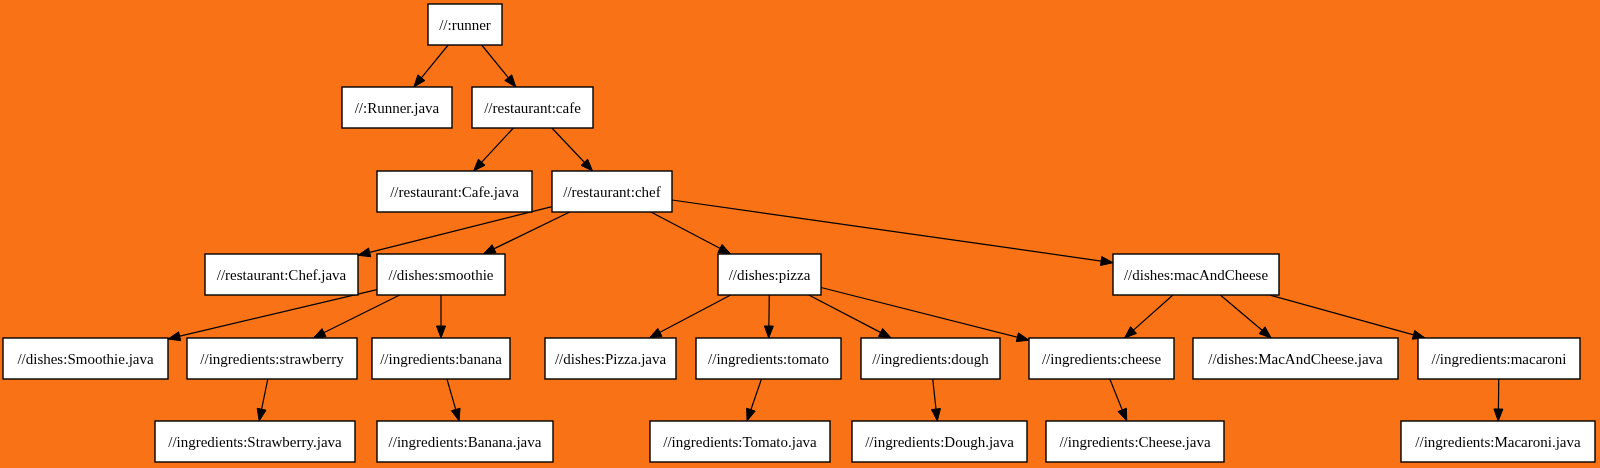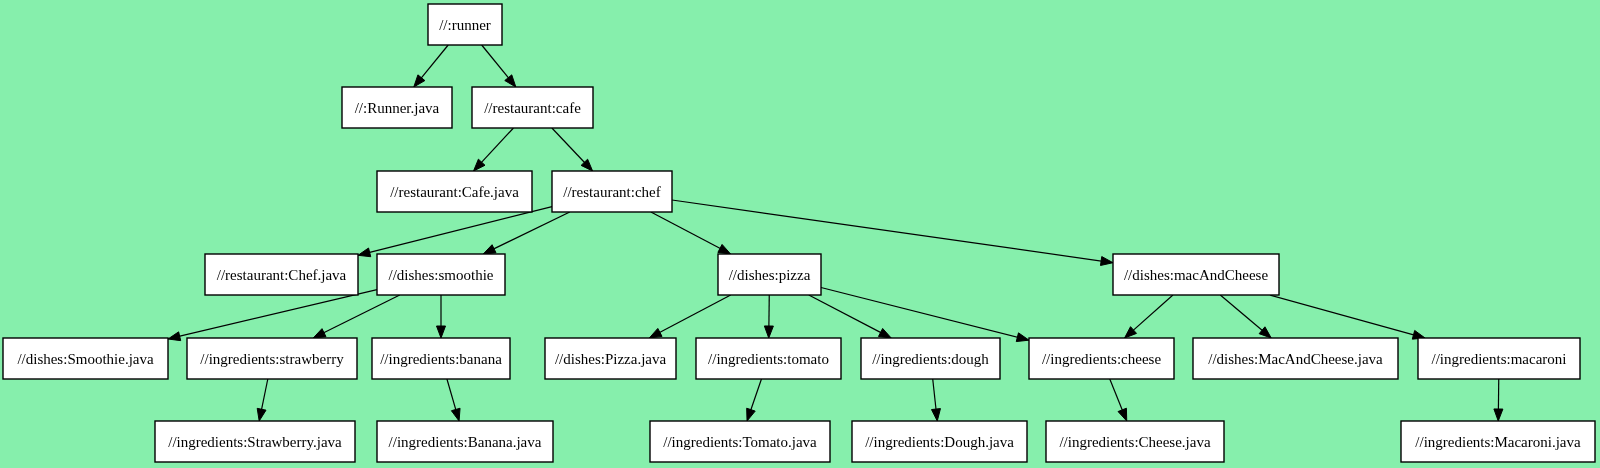--- a/index.html
+++ b/index.html
@@ -4,21 +4,21 @@
 <style>
   html, body {
     margin: 0;
     padding: 0;
     background: #ffffff;
   }
   .stage {
     position: relative;
     width: 1600px;
     height: 468px;
-    background: #86efac;
+    background: #f97316;
     overflow: hidden;
     font-family: "Liberation Serif", "DejaVu Serif", serif;
   }
   svg text {
     font-family: "Liberation Serif", "DejaVu Serif", serif;
     fill: #000000;
   }
   svg rect.node-box {
     fill: #ffffff;
     stroke: #000000;

